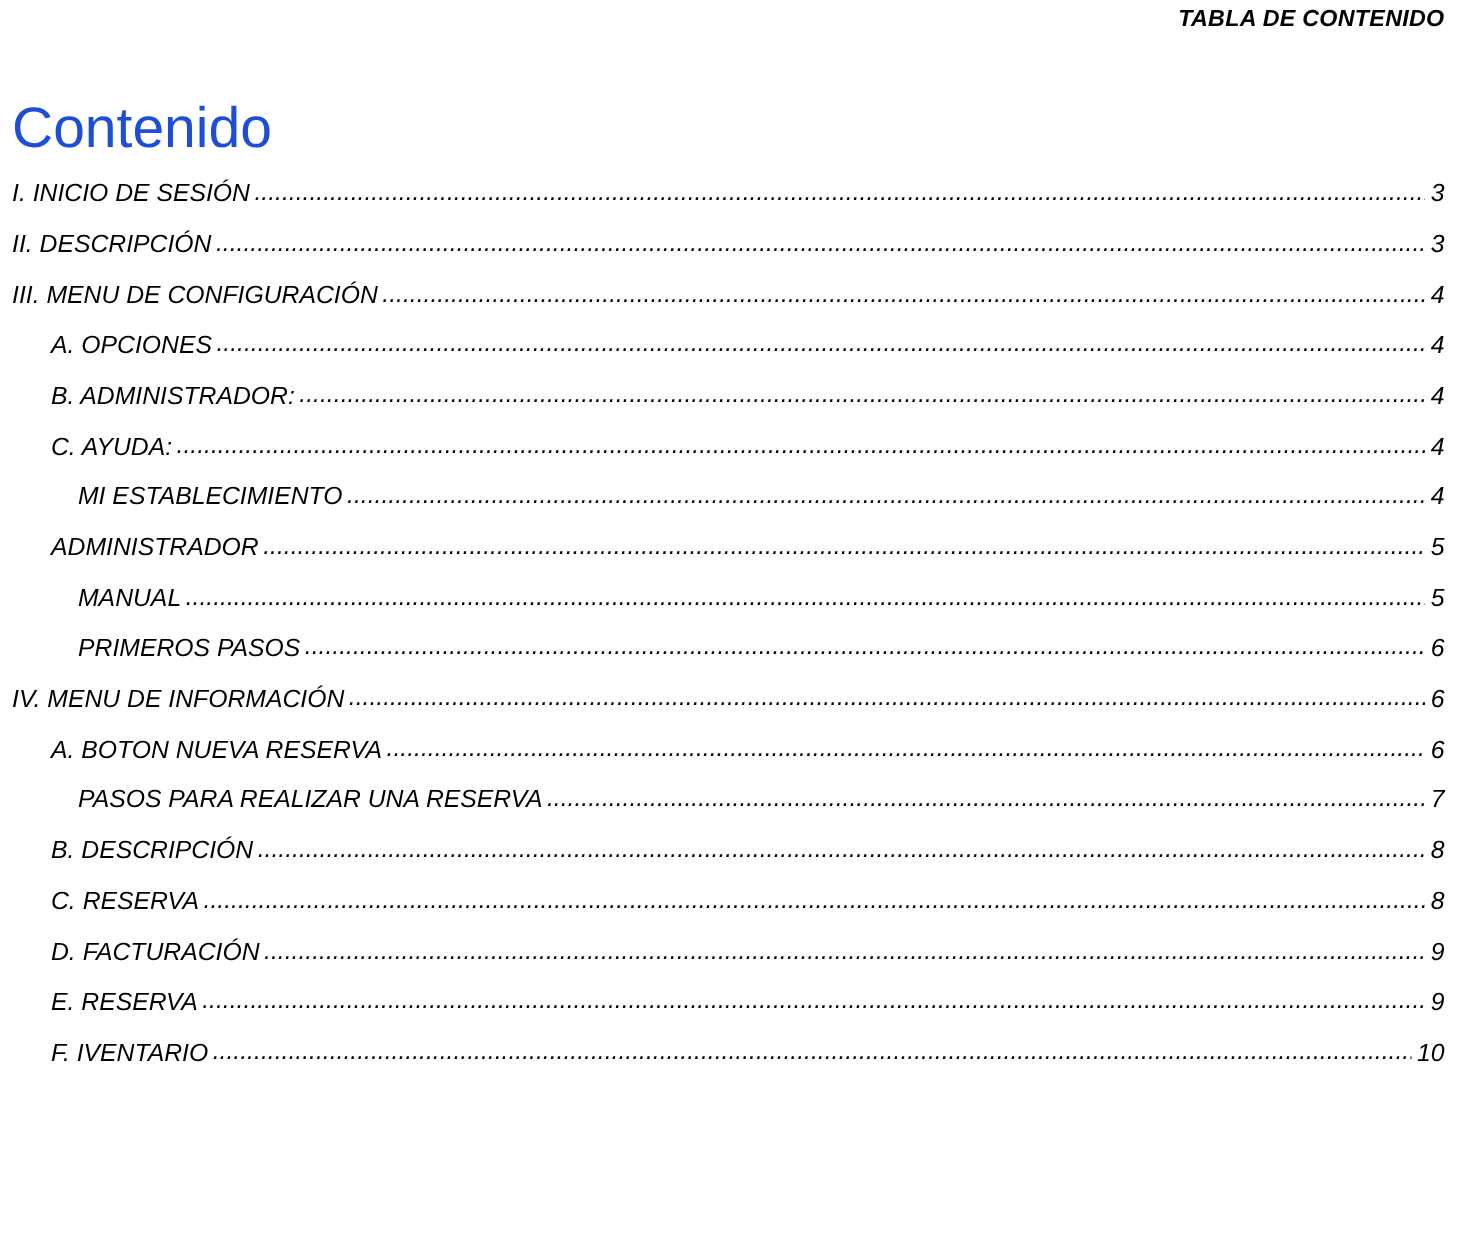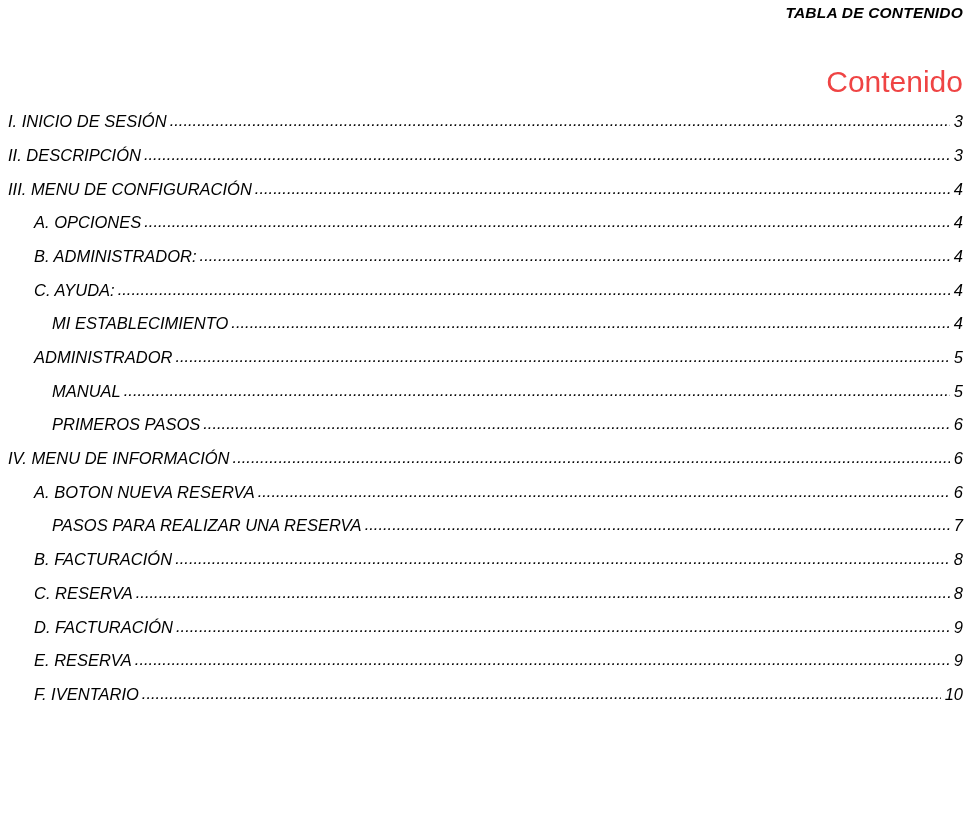--- a/index.html
+++ b/index.html
@@ -24,27 +24,26 @@
   .doc-header {
     font-size: 15.5px;
     font-weight: bold;
     font-style: italic;
     letter-spacing: 0.2px;
     padding: 4px 0 0 20px;
     line-height: 1.2;
     text-align: right;
   }
   .toc-title {
-    color: #ef4444;
-    font-size: 30px;
+    color: #1d4ed8;
+    font-size: 38px;
     font-weight: normal;
     line-height: 1;
     margin: 44px 0 8px 0;
     padding-left: 0px;
-    text-align: right;
   }
   .toc {
     margin-top: 2px;
     font-style: italic;
   }
   .toc-entry {
     display: flex;
     align-items: baseline;
     font-size: 16.5px;
     line-height: 1.0;
@@ -144,21 +143,21 @@
         <span class="label">A. BOTON NUEVA RESERVA</span>
         <span class="dots">.................................................................................................................................................................................................................................................................................................................</span>
         <span class="pageno">6</span>
       </div>
       <div class="toc-entry lvl3">
         <span class="label">PASOS PARA REALIZAR UNA RESERVA</span>
         <span class="dots">.................................................................................................................................................................................................................................................................................................................</span>
         <span class="pageno">7</span>
       </div>
       <div class="toc-entry lvl2">
-        <span class="label">B.  FACTURACIÓN</span>
+        <span class="label">B.  DESCRIPCIÓN</span>
         <span class="dots">.................................................................................................................................................................................................................................................................................................................</span>
         <span class="pageno">8</span>
       </div>
       <div class="toc-entry lvl2">
         <span class="label">C. RESERVA</span>
         <span class="dots">.................................................................................................................................................................................................................................................................................................................</span>
         <span class="pageno">8</span>
       </div>
       <div class="toc-entry lvl2">
         <span class="label">D. FACTURACIÓN</span>

